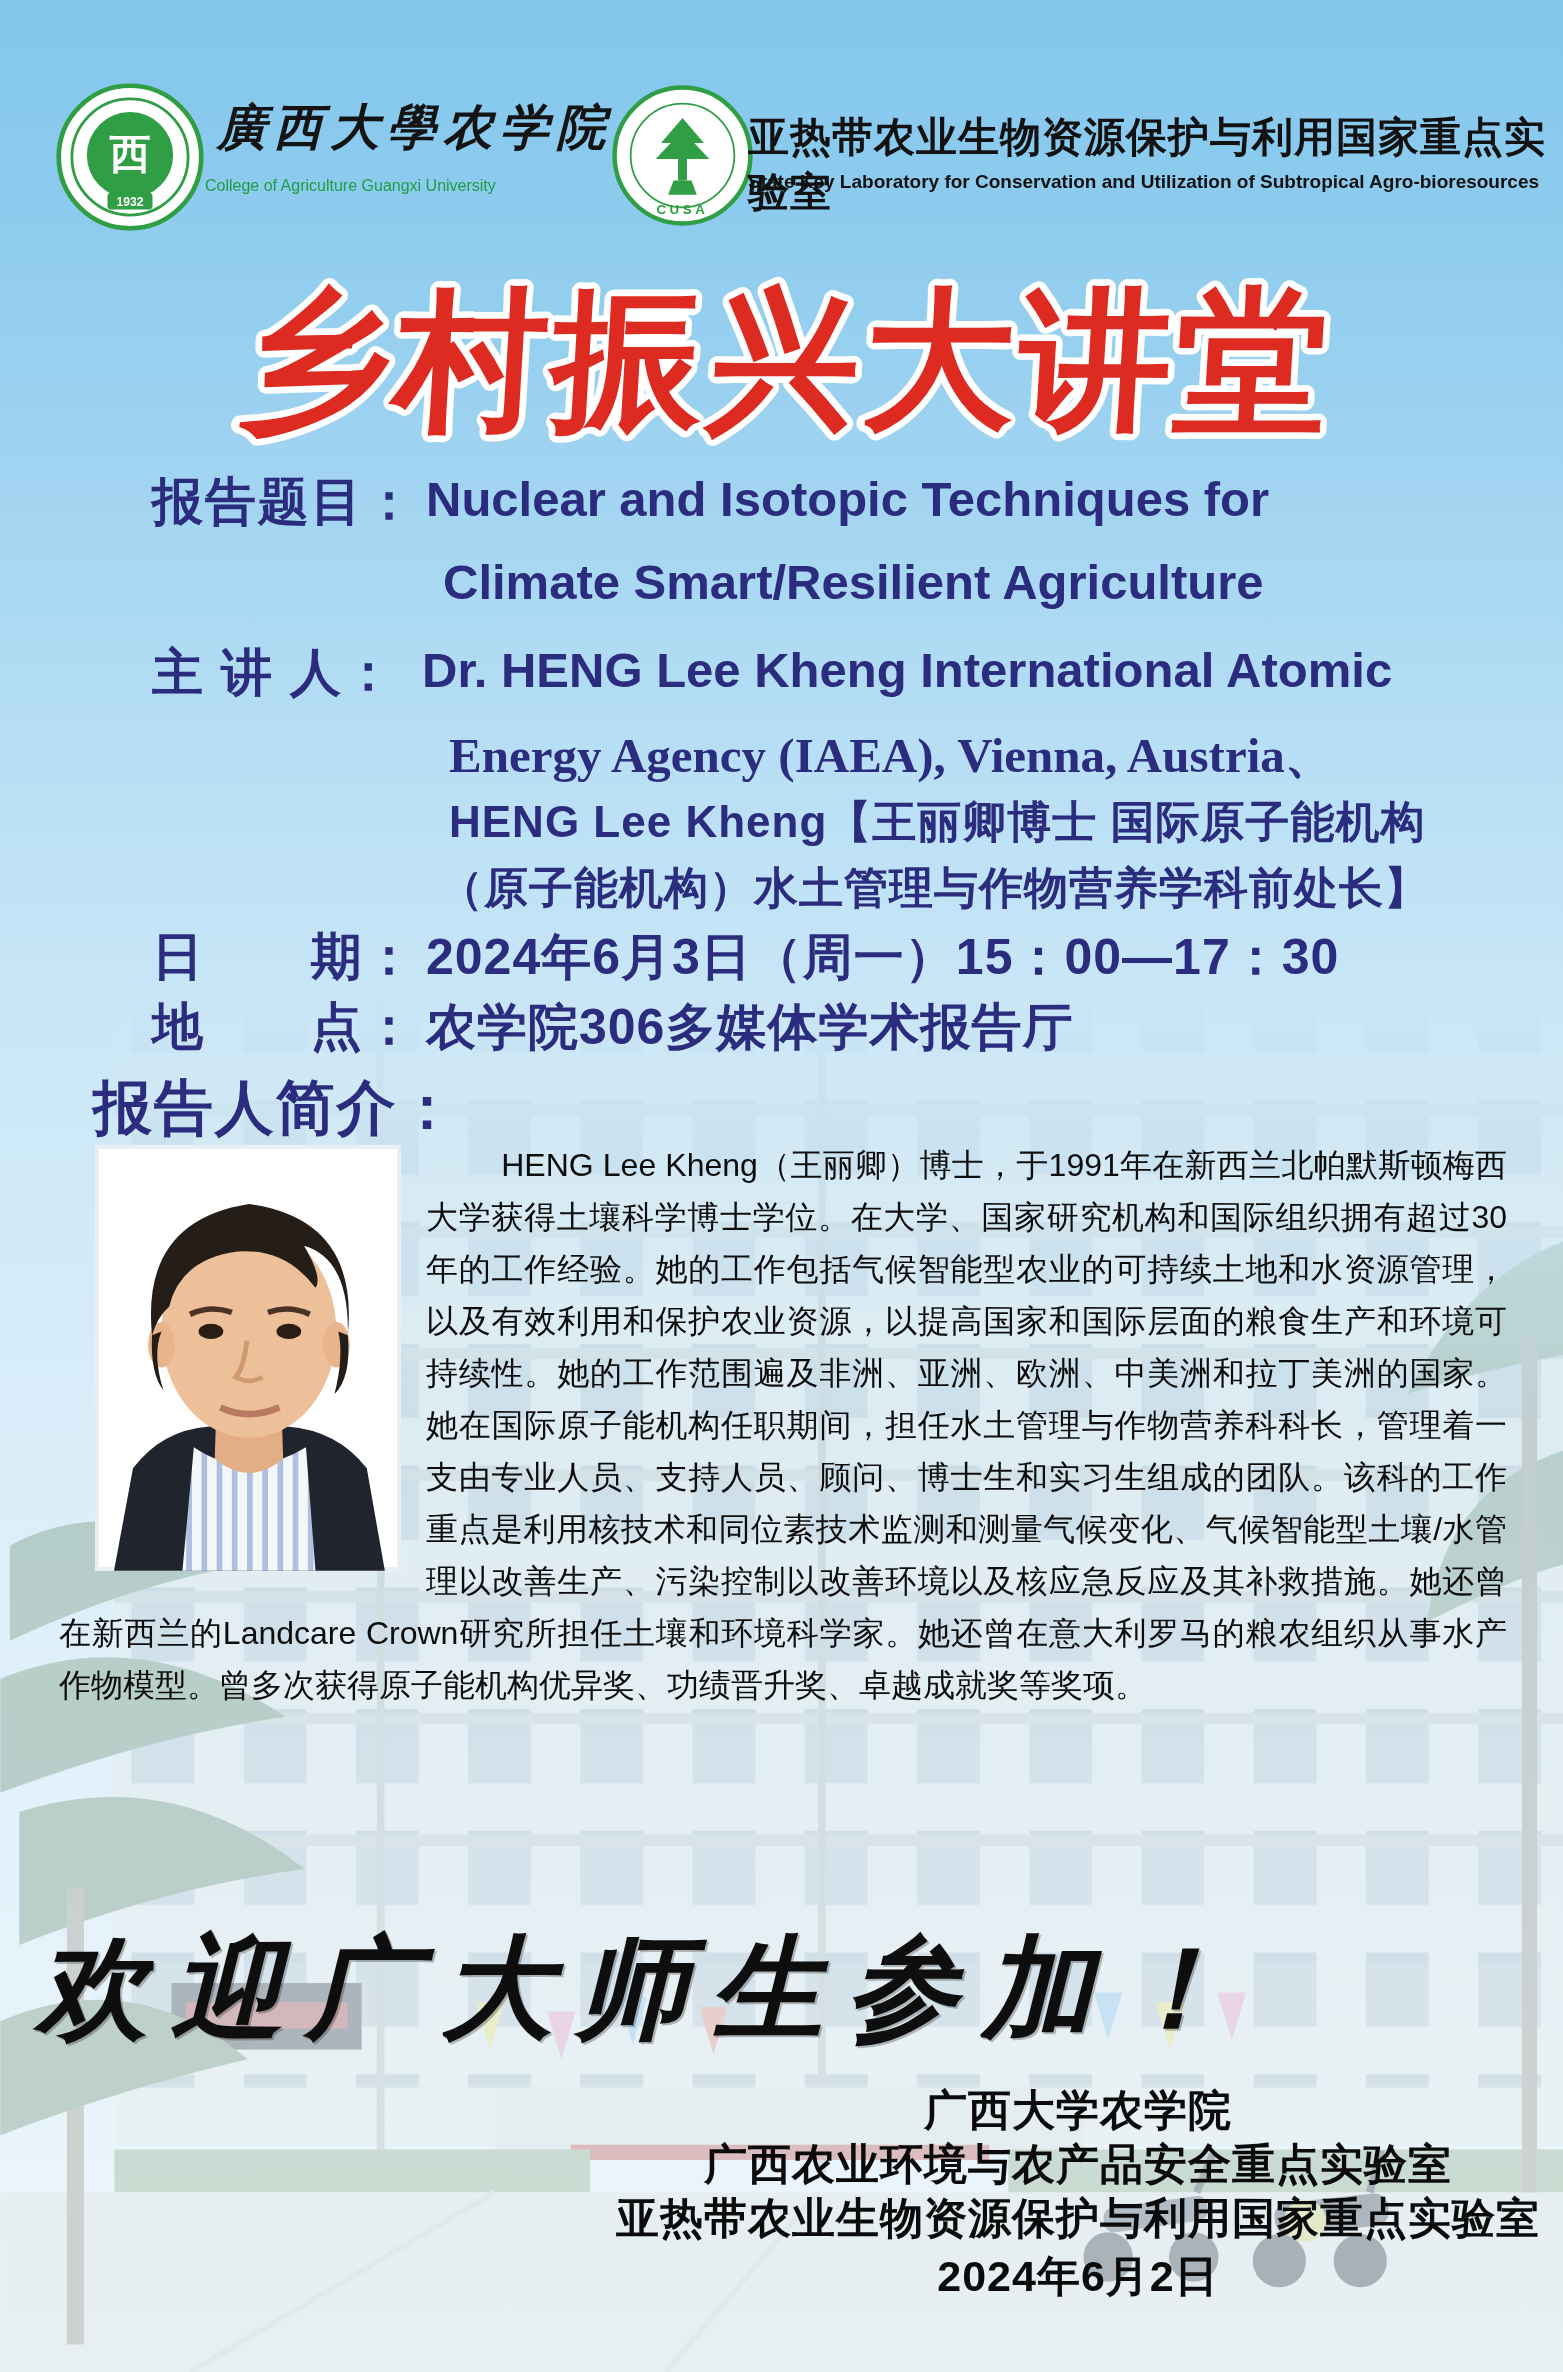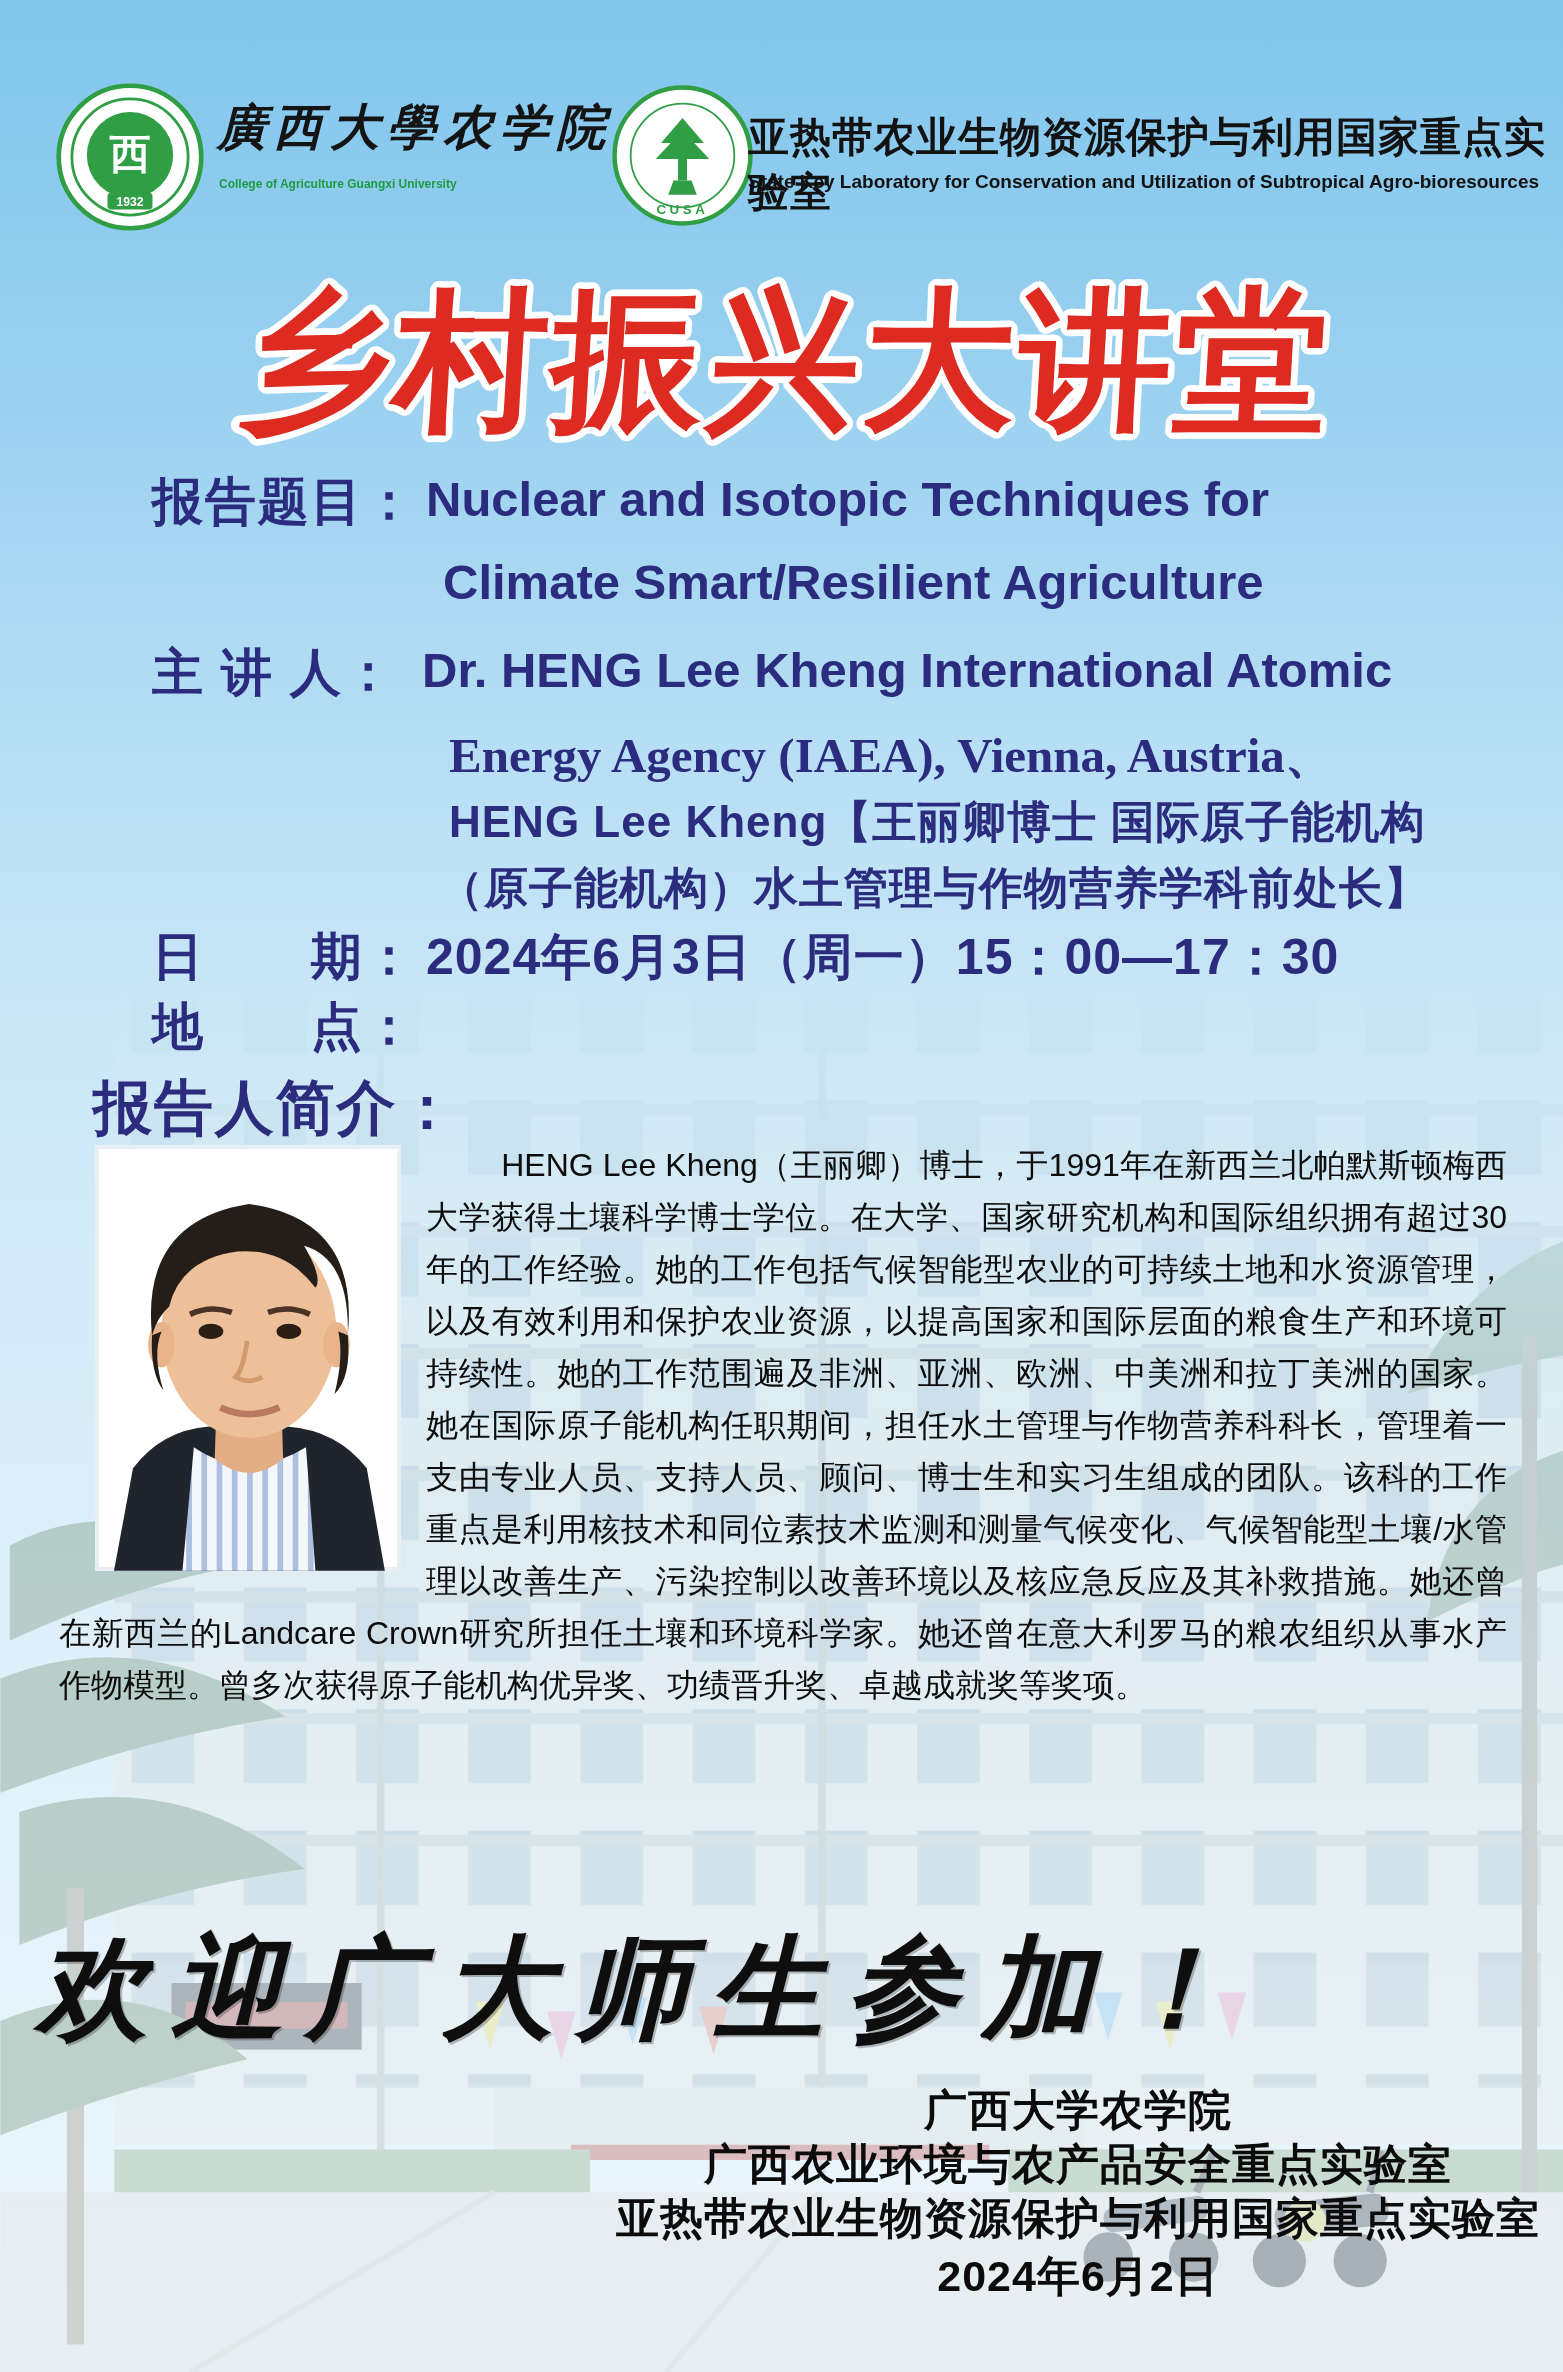--- a/index.html
+++ b/index.html
@@ -14,21 +14,21 @@
   
   .campus{
     left:0;top:956px;width:1564px;height:1416px;opacity:.34;
     -webkit-mask-image:linear-gradient(to bottom,rgba(0,0,0,0) 0,rgba(0,0,0,.55) 209px,#000 457px);
             mask-image:linear-gradient(to bottom,rgba(0,0,0,0) 0,rgba(0,0,0,.55) 209px,#000 457px);
   }
   
   .seal{width:150px;height:150px;}
   .hdr-cn-left{left:217px;top:95px;font-family:"Liberation Serif","DejaVu Serif",serif;
     font-weight:bold;font-style:italic;font-size:49px;color:#141414;letter-spacing:7.6px;text-align:center;}
-  .hdr-en-left{left:219px;top:177px;font-weight:bold;font-size:12px;color:#1F9C42;}
+  .hdr-en-left{left:205px;top:177px;font-weight:normal;font-size:16px;color:#1F9C42;}
   .hdr-cn-right{left:748px;top:110px;font-weight:bold;font-size:41px;color:#121212;letter-spacing:1px;}
   .hdr-en-right{left:748px;top:171px;font-weight:bold;font-size:19px;color:#121212;}
   
   .banner-svg{left:0;top:263px;width:1564px;height:195px;}
   .banner-text{
     font-family:"Liberation Sans","DejaVu Sans",sans-serif;font-weight:bold;font-size:160px;
     fill:#DE2B22;stroke:#FFFFFF;stroke-width:14px;stroke-linejoin:round;paint-order:stroke fill;
     letter-spacing:4px;
   }
   
@@ -166,20 +166,21 @@
   <div class="abs nav lab" style="left:152px;top:639px;">主 讲 人：</div>
   <div class="abs nav val-en" style="left:422px;top:642px;">Dr. HENG Lee Kheng International Atomic</div>
   <div class="abs nav val-en" style="left:449px;top:723px;font-family:Liberation Serif, serif;">Energy Agency (IAEA), Vienna, Austria、</div>
   <div class="abs nav val-mix" style="left:449px;top:793px;">HENG Lee Kheng【王丽卿博士 国际原子能机构</div>
   <div class="abs nav lab" style="left:152px;top:923px;">日　　期：</div>
 
   <div class="abs nav val-mix" style="left:439px;top:859px;">（原子能机构）水土管理与作物营养学科前处长】</div>
   <div class="abs nav val-cn" style="left:426px;top:924px;">2024年6月3日（周一）15：00—17：30</div>
 
   <div class="abs nav lab" style="left:152px;top:993px;">地　　点：</div>
+  <div class="abs nav val-cn" style="left:426px;top:994px;">农学院306多媒体学术报告厅</div>
 
   <div class="abs nav bio-head">报告人简介：</div>
 
   <div class="abs bio">
     <svg class="portrait" viewBox="0 0 322 448">
       <rect width="322" height="448" fill="#ffffff"></rect>
       <rect x="2" y="2" width="318" height="444" fill="none" stroke="#e8eef4" stroke-width="4"></rect>
       <defs>
         <pattern id="shirt" width="16" height="16" patternUnits="userSpaceOnUse">
           <rect width="16" height="16" fill="#f3f6fb"></rect>

